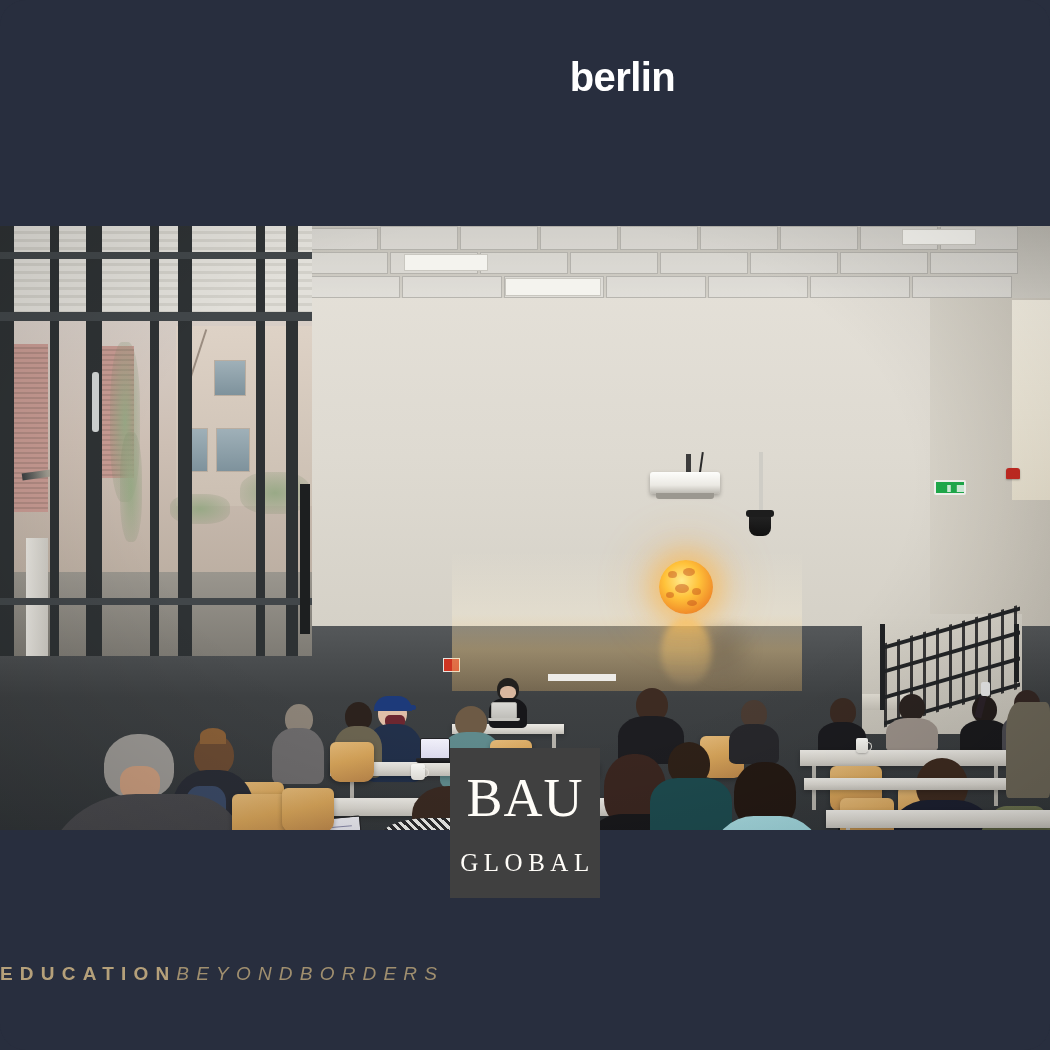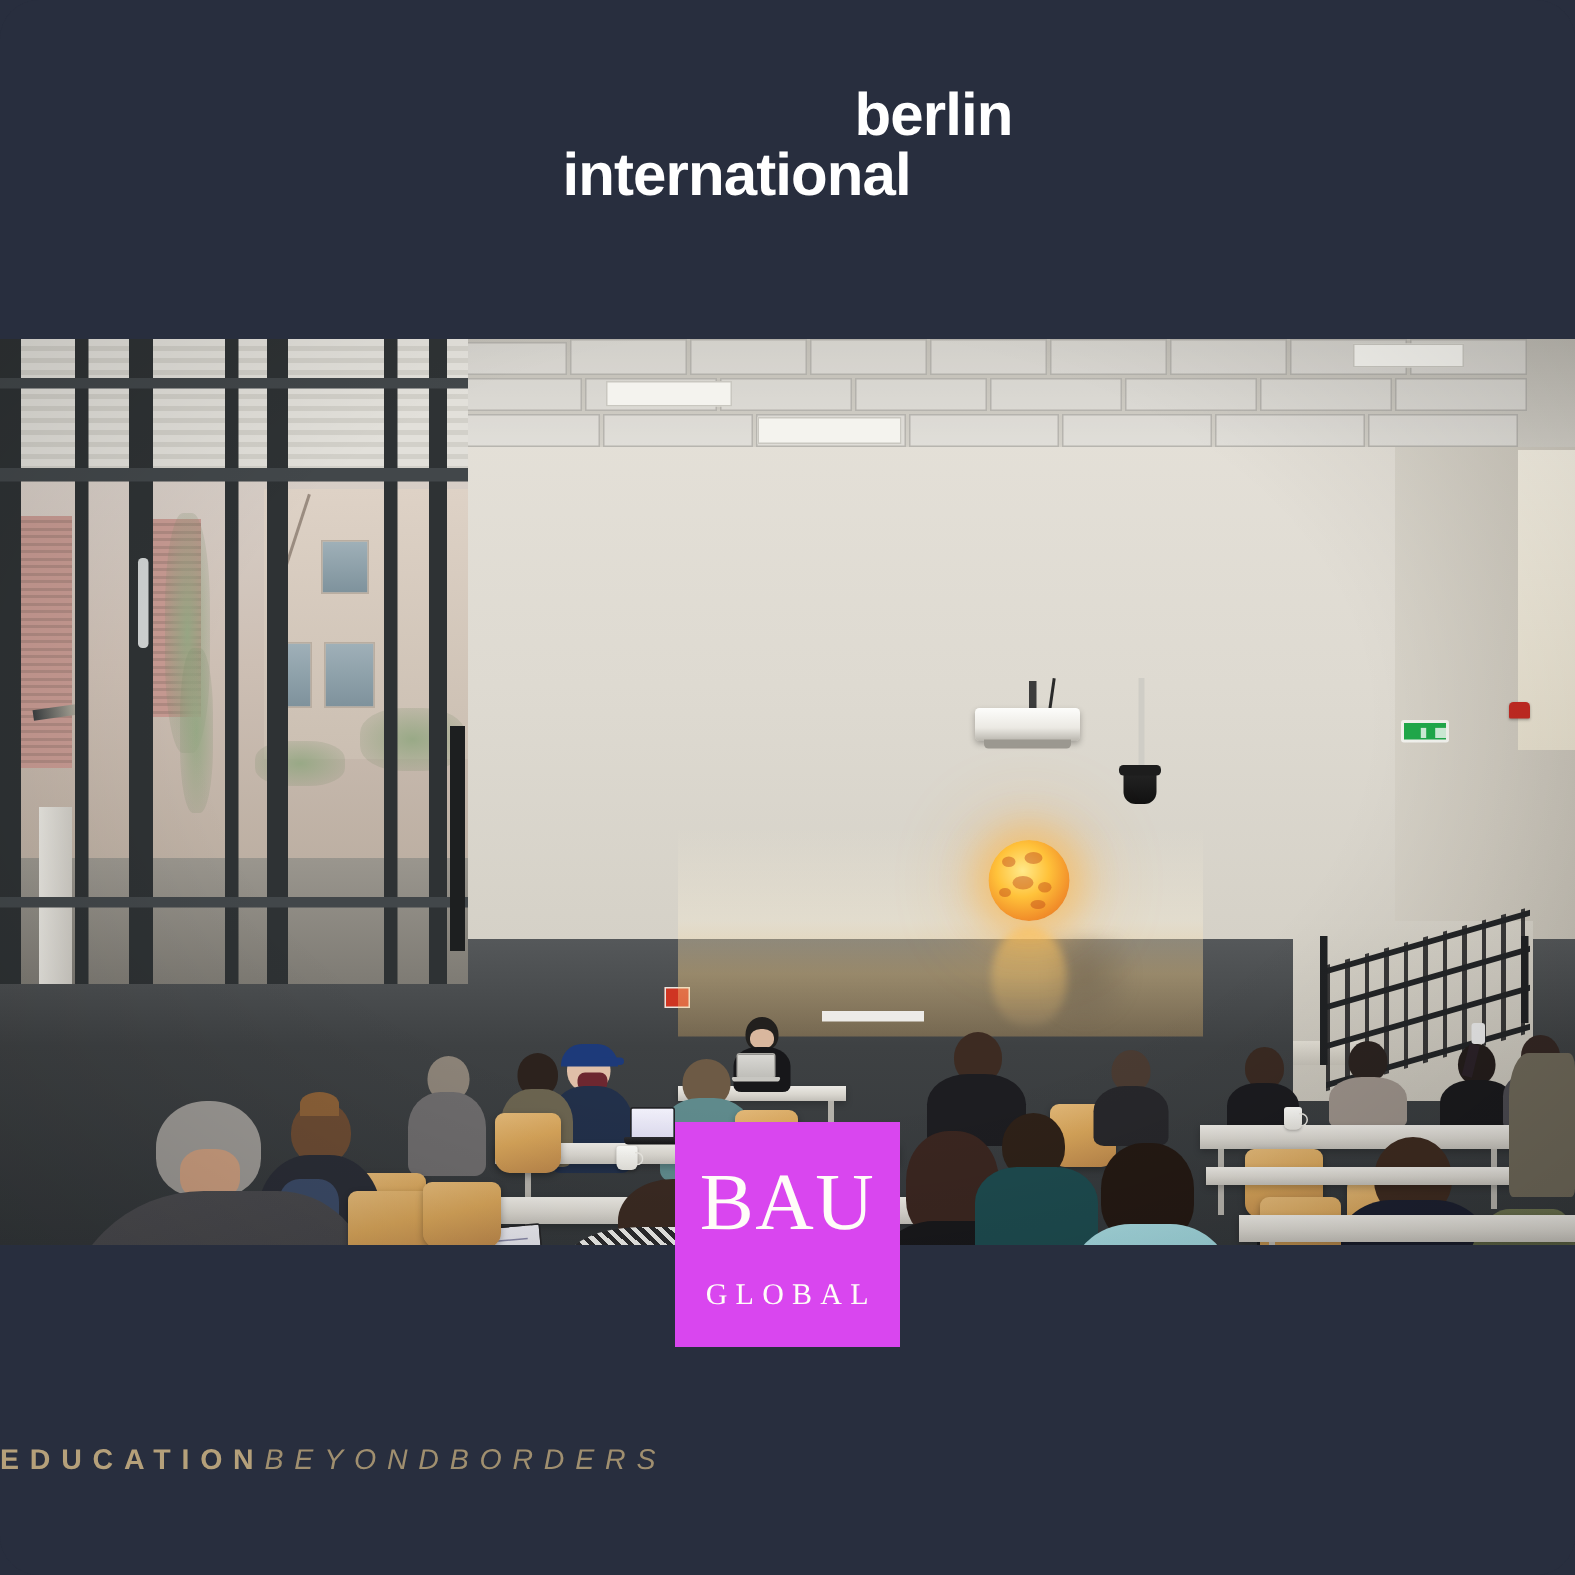--- a/index.html
+++ b/index.html
@@ -292,32 +292,32 @@
 
   
   #photo-vig {
     position:absolute; inset:0; pointer-events:none;
     background:radial-gradient(ellipse at 50% 42%, rgba(0,0,0,0) 52%, rgba(0,0,0,.16) 100%);
   }
 
   
   #bau-badge {
     position:absolute; left:450px; top:748px; width:150px; height:150px;
-    background:#d946ef;
+    background:#404040;
     display:flex; flex-direction:column; align-items:center; justify-content:center;
     z-index:30;
   }
   .bau-main {
     font-family:"Liberation Serif", serif;
     font-size:54px; line-height:1; color:#fffdf8;
     letter-spacing:1px; font-weight:400;
   }
   .bau-sub {
     font-family:"Liberation Serif", serif;
-    font-size:20px; line-height:1; color:#fffdf8;
+    font-size:25px; line-height:1; color:#fffdf8;
     letter-spacing:5.5px; margin-top:25px; padding-left:5px; font-weight:400;
   }
 
   
   #footer {
     position:absolute; left:0; top:830px; width:1050px; height:220px;
     background:#282e3e;
   }
   #tagline {
     position:absolute; left:0; top:133px; width:1050px; text-align:left;
@@ -335,21 +335,20 @@
 </style>
 </head>
 <body>
 
 <div id="card">
 
   <div id="header">
     <div id="logo">
       <div id="logo-inner">
         <span class="logo-line1">berlin</span>
-        <span class="logo-line2">international</span>
       </div>
     </div>
   </div>
 
   <div id="photo-wrap">
     <div id="photo">
 
       <div class="wall-back"></div>
       <div class="wall-right"></div>
       <div class="wall-right-win"></div>

